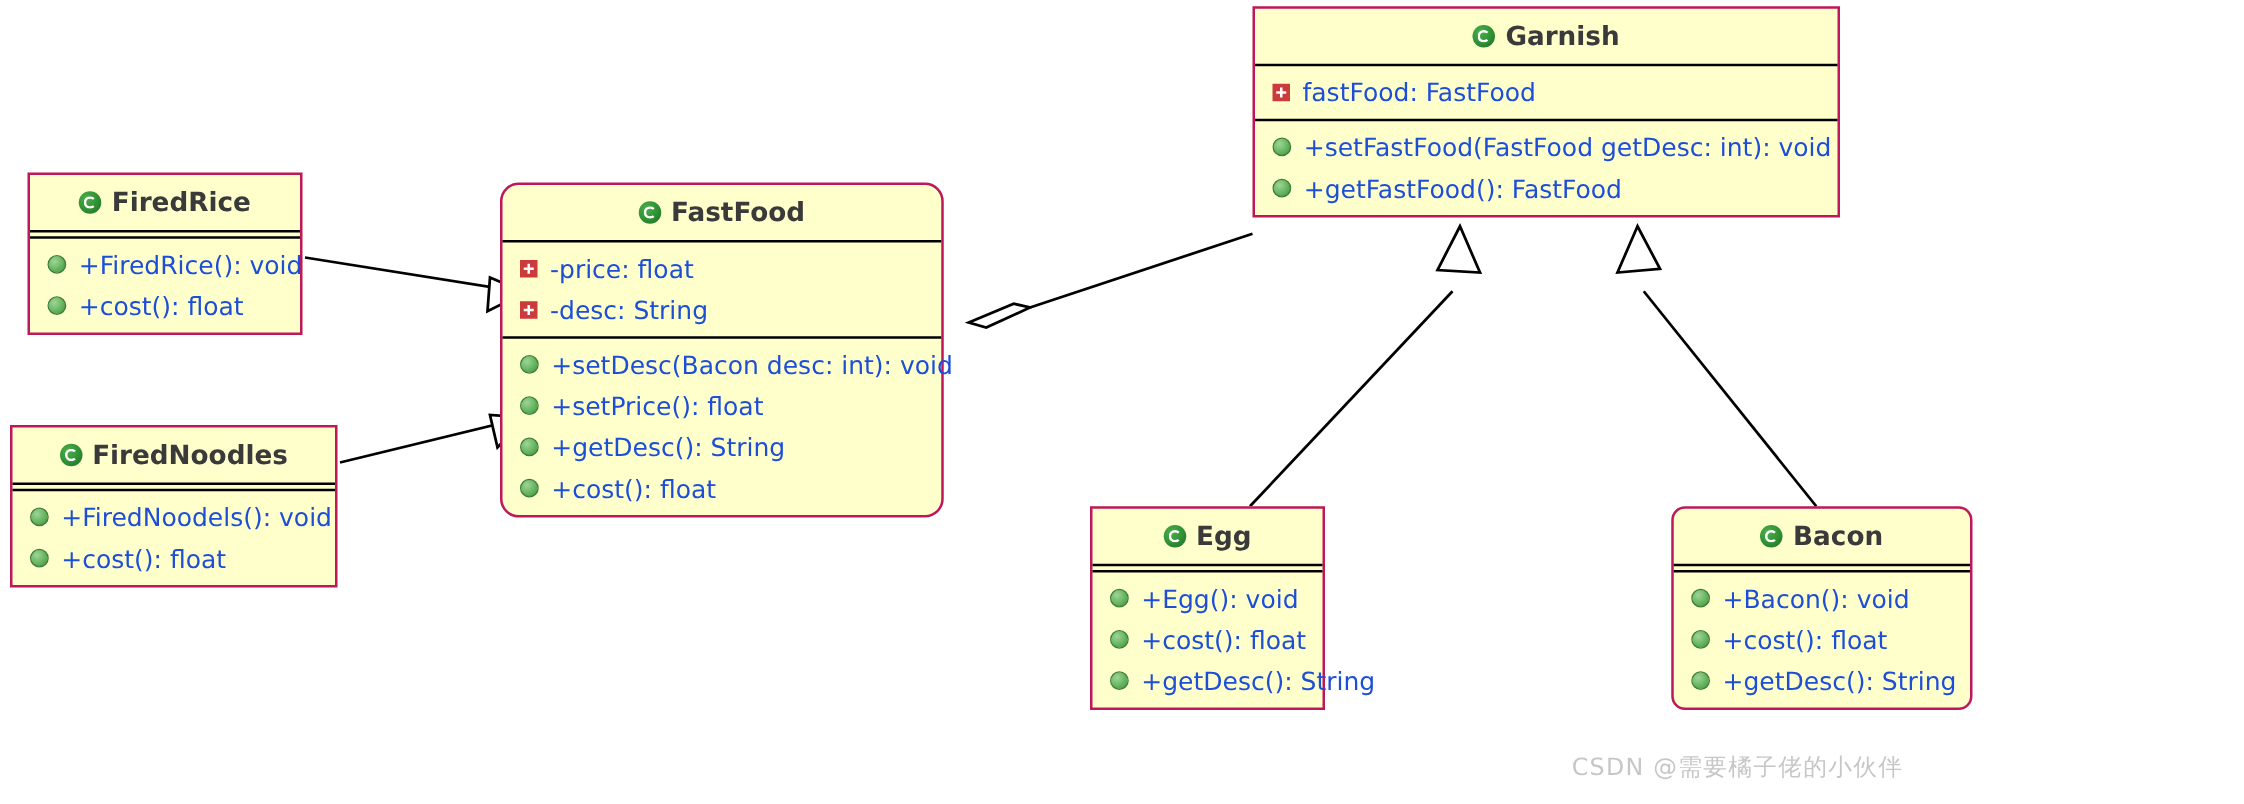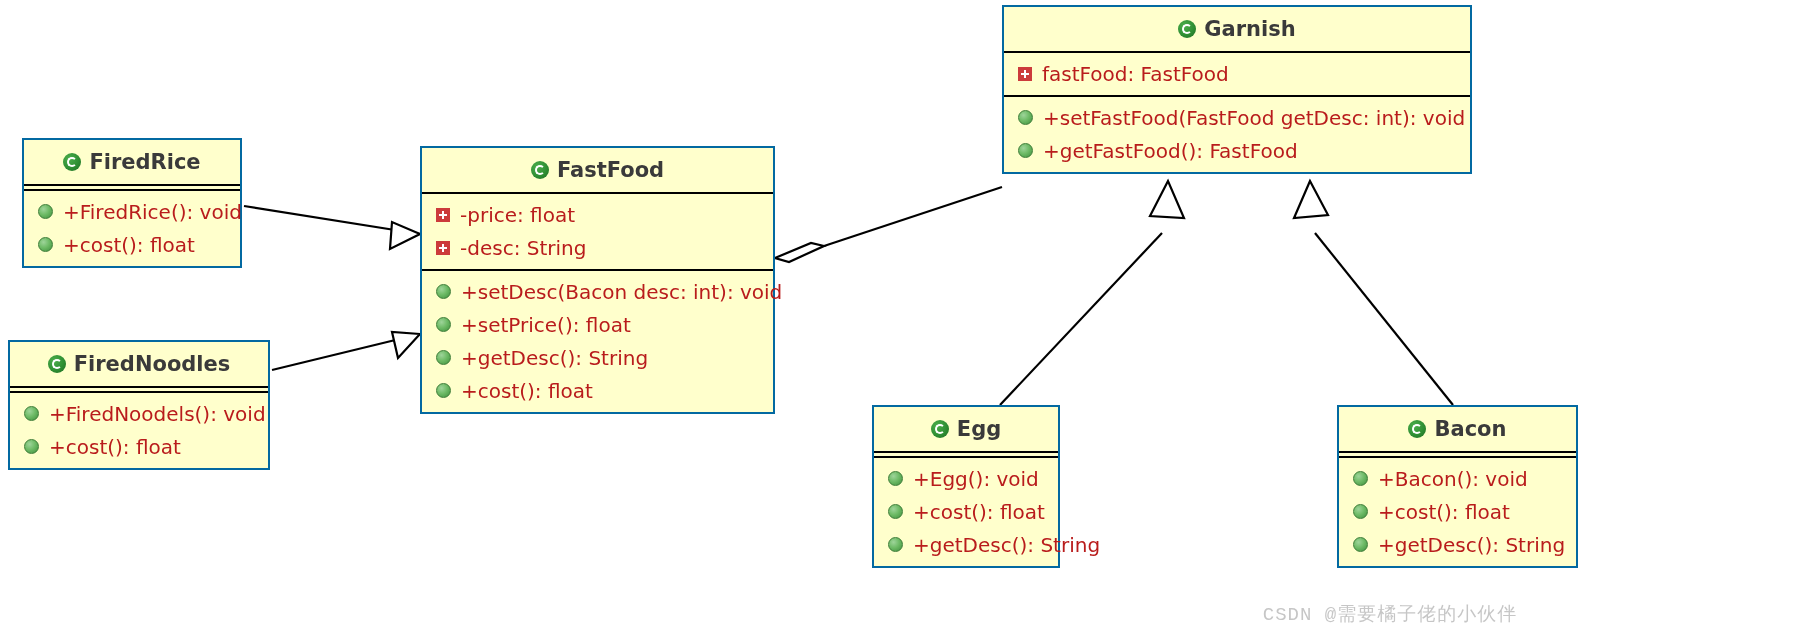--- a/index.html
+++ b/index.html
@@ -20,21 +20,21 @@
     position: absolute;
     left: 0; top: 0;
     width: 1795px;
     height: 643px;
     pointer-events: none;
   }
 
   .uml-class {
     position: absolute;
     background: #ffffcc;
-    border: 2px solid #0369a1;
+    border: 2px solid #be185d;
     box-sizing: border-box;
     z-index: 5;
   }
   .uml-title {
     display: flex;
     align-items: center;
     justify-content: center;
     gap: 8px;
     font-weight: bold;
     font-size: 21px;
@@ -55,21 +55,21 @@
   .compartment {
     padding: 4px 0 5px 0;
   }
   .member {
     display: flex;
     align-items: center;
     gap: 10px;
     padding: 0 6px 0 14px;
     height: 33px;
     font-size: 20px;
-    color: #b91c1c;
+    color: #1d4ed8;
     white-space: nowrap;
   }
   .member .mtext { line-height: 1; }
 
   
   .icon-class {
     display: inline-block;
     width: 18px; height: 18px;
     border-radius: 50%;
     background: radial-gradient(circle at 35% 32%, #4cae4c 0%, #2f8f33 55%, #1d6b22 100%);
@@ -111,21 +111,20 @@
   .icon-field::before { left: 3px; top: 6px; width: 8px; height: 2px; }
   .icon-field::after  { left: 6px; top: 3px; width: 2px; height: 8px; }
 
   .watermark {
     position: absolute;
     font-size: 19px;
     color: rgba(120,120,120,0.42);
     white-space: nowrap;
     z-index: 9;
     letter-spacing: 1px;
-    font-family: Liberation Mono, monospace;
   }
 </style>
 </head>
 <body>
 
 <div id="stage">
 
   <svg id="edges" viewBox="0 0 1795 643" xmlns="http://www.w3.org/2000/svg">
 
     <g>
@@ -184,21 +183,21 @@
           <div class="member">
             <span class="icon-method"></span>
             <span class="mtext">+FiredNoodels(): void</span>
           </div>
           <div class="member">
             <span class="icon-method"></span>
             <span class="mtext">+cost(): float</span>
           </div>
         </div>
       </div>
-      <div class="uml-class" style="left: 420px; top: 146px; width: 355px;">
+      <div class="uml-class" style="left: 400px; top: 146px; width: 355px; border-radius: 15px;">
         <div class="uml-title">
           <span class="icon-class"></span>
           <span>FastFood</span>
         </div>
         <div class="sep"></div>
         <div class="compartment">
           <div class="member">
             <span class="icon-field"></span>
             <span class="mtext">-price: float</span>
           </div>
@@ -266,21 +265,21 @@
           <div class="member">
             <span class="icon-method"></span>
             <span class="mtext">+cost(): float</span>
           </div>
           <div class="member">
             <span class="icon-method"></span>
             <span class="mtext">+getDesc(): String</span>
           </div>
         </div>
       </div>
-      <div class="uml-class" style="left: 1337px; top: 405px; width: 241px;">
+      <div class="uml-class" style="left: 1337px; top: 405px; width: 241px; border-radius: 11px;">
         <div class="uml-title">
           <span class="icon-class"></span>
           <span>Bacon</span>
         </div>
         <div class="sep"></div>
         <div class="sep-thin" style="margin-top:3px"></div>
         <div class="compartment">
           <div class="member">
             <span class="icon-method"></span>
             <span class="mtext">+Bacon(): void</span>

